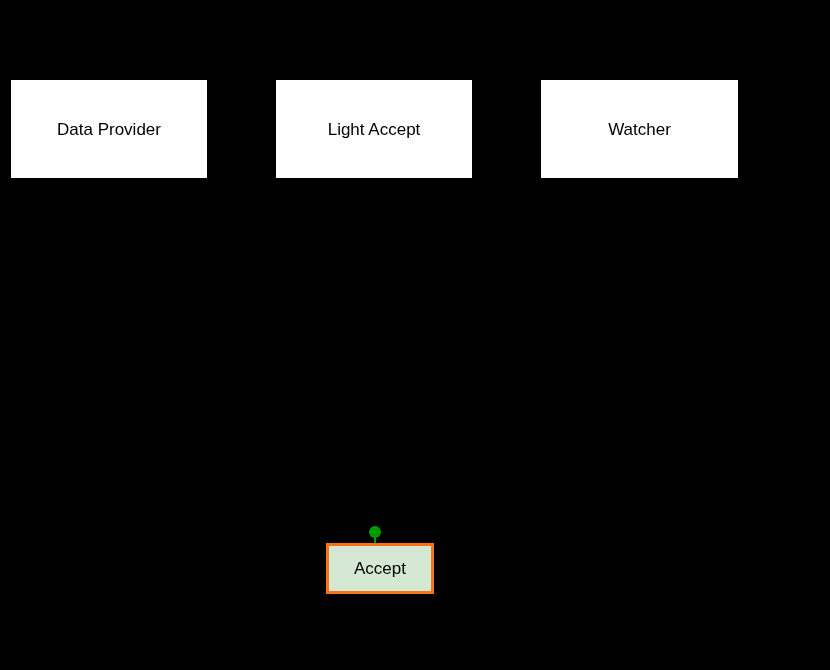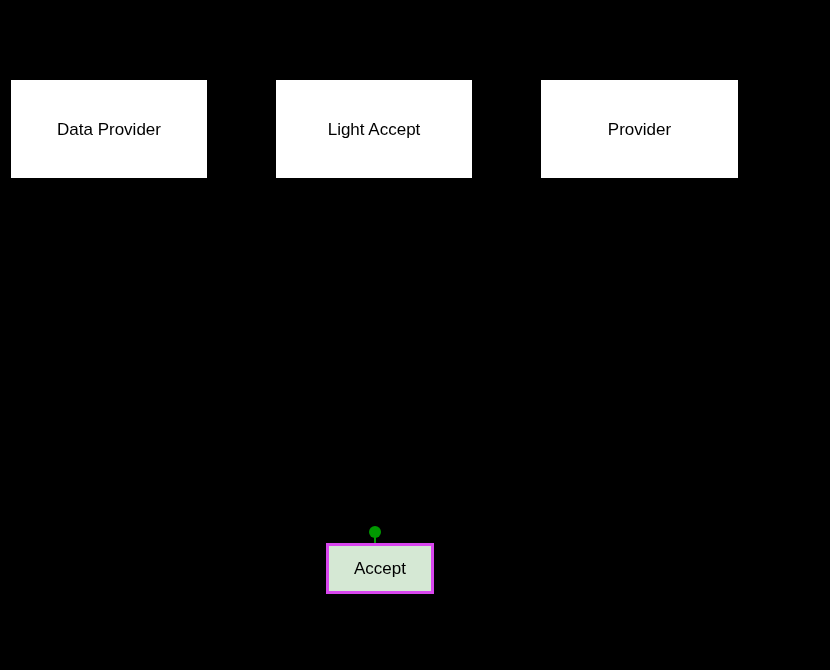--- a/index.html
+++ b/index.html
@@ -80,24 +80,24 @@
 
   <div class="participant" style="left:10px; top:79px; width:198px; height:100px;">
     <span class="participant-label">Data Provider</span>
   </div>
 
   <div class="participant" style="left:275px; top:79px; width:198px; height:100px;">
     <span class="participant-label">Light Accept</span>
   </div>
 
   <div class="participant" style="left:540px; top:79px; width:199px; height:100px;">
-    <span class="participant-label">Provider</span>
+    <span class="participant-label">Watcher</span>
   </div>
 
   <div class="start-stem" style="left:374px; top:532px; height:11px;"></div>
   <div class="start-node" style="left:369px; top:526px; width:12px; height:12px;"></div>
 
   <div class="accept-node" style="left:326px; top:543px; width:108px; height:51px;
-              background:#d5e8d4; border:3px solid #d946ef;">
+              background:#d5e8d4; border:3px solid #f97316;">
     <span class="accept-label">Accept</span>
   </div>
 
 </div>
 
 </body></html>

